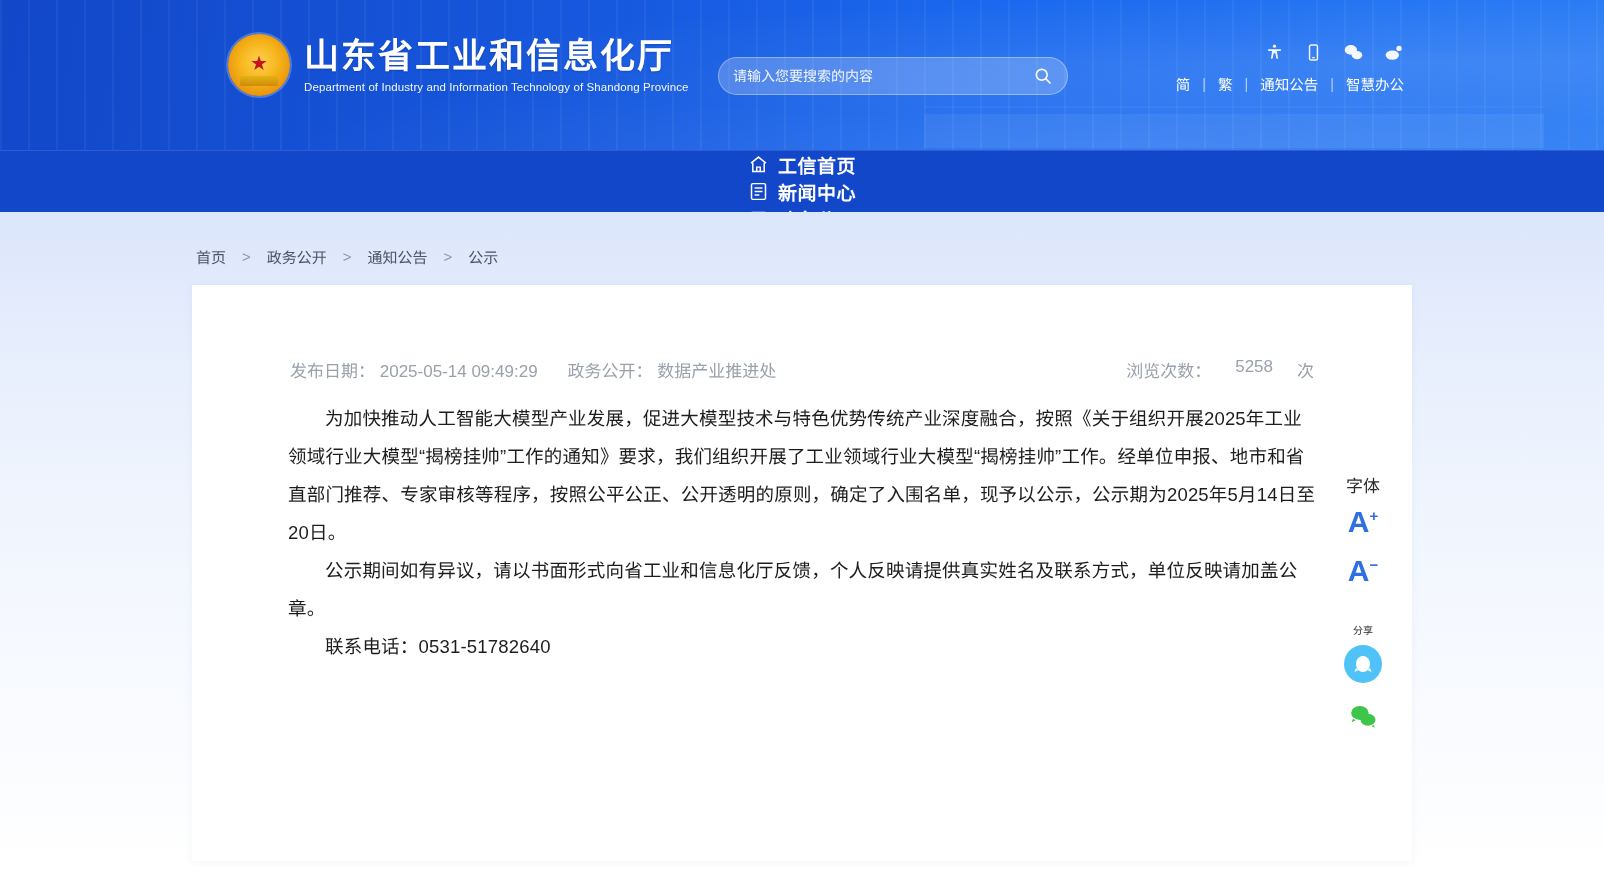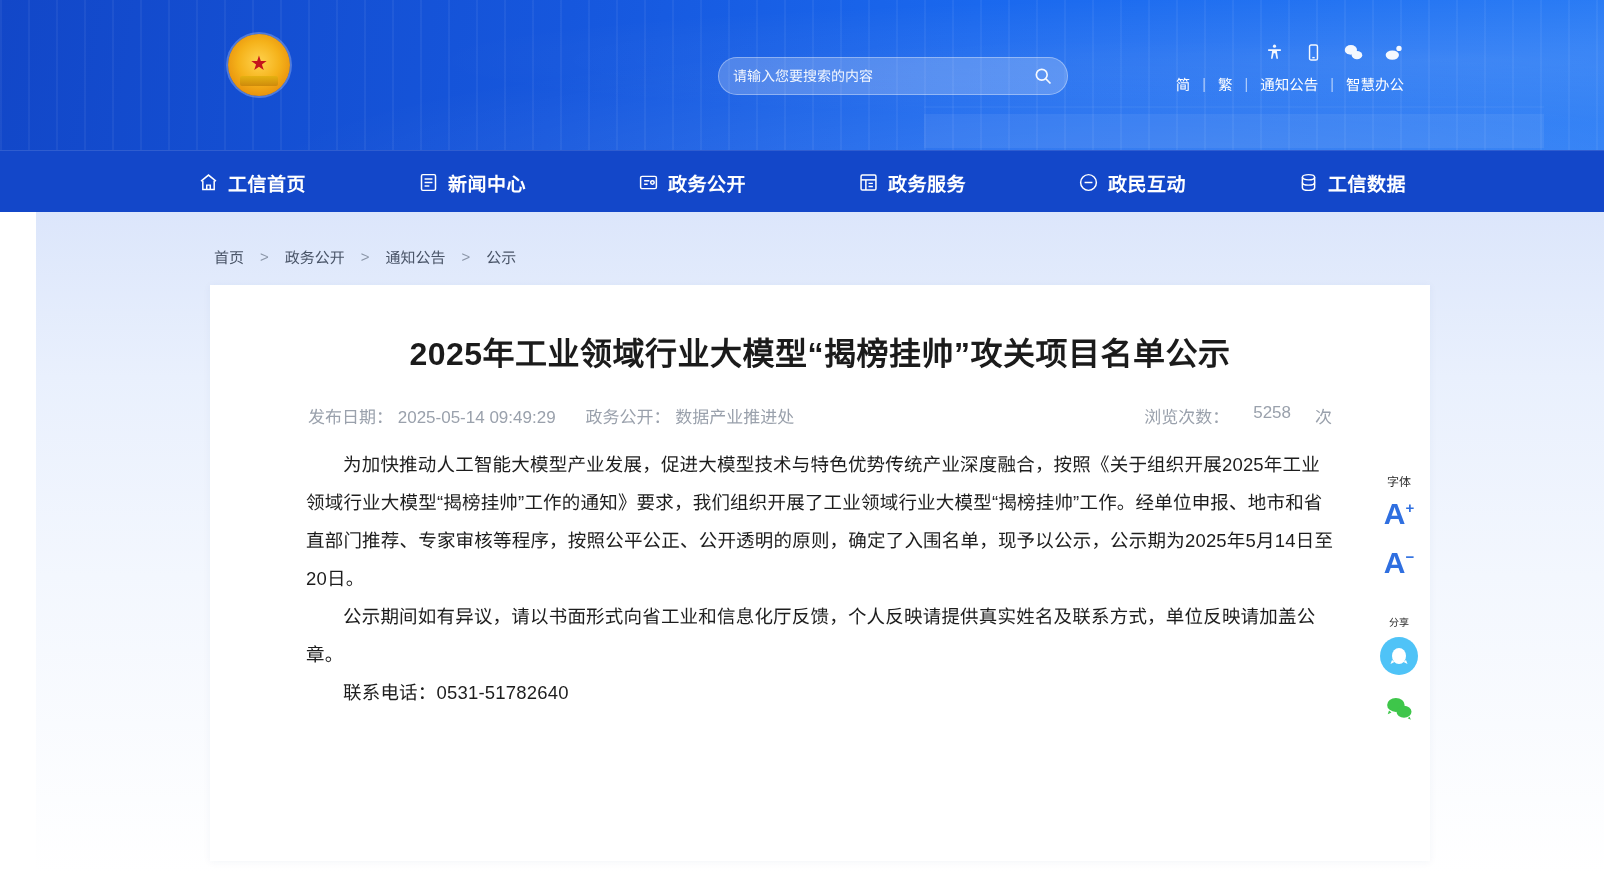--- a/index.html
+++ b/index.html
@@ -152,20 +152,21 @@
     position: relative;
   }
   .nav-inner {
     width: 1220px;
     margin: 0 auto;
     height: 62px;
     display: flex;
     align-items: center;
     justify-content: space-between;
     padding: 0 6px;
+    flex-direction: column;
   }
   .nav-item {
     display: flex;
     align-items: center;
     gap: 9px;
     color: #fff;
     font-size: 19px;
     font-weight: 700;
     letter-spacing: .5px;
     cursor: pointer;
@@ -175,21 +176,20 @@
     display: inline-flex;
     align-items: center;
     justify-content: center;
   }
 
   
   .page-bg {
     position: relative;
     height: 661px;
     background: linear-gradient(180deg, #dce6fb 0%, #e9f0fd 25%, #f3f7fe 55%, #ffffff 100%);
-    margin-left: 36px;
   }
   .crumb {
     width: 1220px;
     margin: 0 auto;
     padding: 34px 4px 18px;
     font-size: 15px;
     color: #4a5568;
     display: flex;
     align-items: center;
     gap: 16px;
@@ -237,21 +237,21 @@
 
   
   .tools {
     position: absolute;
     left: 1318px;
     top: 260px;
     width: 90px;
     text-align: center;
   }
   .tools-label {
-    font-size: 12px;
+    font-size: 17px;
     color: #2a2a2a;
     margin-bottom: 8px;
   }
   .fontbtn {
     font-size: 30px;
     color: #2f6fe0;
     font-weight: 700;
     line-height: 1.15;
     cursor: pointer;
   }
@@ -265,20 +265,24 @@
 </head>
 <body>
 
 <div class="header">
   <div class="header-deco"></div>
   <div class="header-deco2"></div>
   <div class="header-inner">
 
     <div class="brand">
       <div class="emblem"></div>
+      <div class="brand-text">
+        <div class="brand-cn">山东省工业和信息化厅</div>
+        <div class="brand-en">Department of Industry and Information Technology of Shandong Province</div>
+      </div>
     </div>
 
     <div class="search-box">
       <input class="search-input" type="text" placeholder="请输入您要搜索的内容" style="">
       <span class="search-icon">
         <svg viewBox="0 0 24 24" width="20" height="20" fill="none" stroke="#ffffff" stroke-width="2">
           <circle cx="10.5" cy="10.5" r="6.5"></circle>
             <line x1="15.5" y1="15.5" x2="21" y2="21"></line>
         </svg>
       </span>
@@ -404,21 +408,20 @@
     <a href="#">首页</a>
     <span class="sep">&gt;</span>
     <a href="#">政务公开</a>
     <span class="sep">&gt;</span>
     <a href="#">通知公告</a>
     <span class="sep">&gt;</span>
     <a href="#">公示</a>
   </div>
 
   <div class="card">
-    <h1 class="title">2025年工业领域行业大模型“揭榜挂帅”攻关项目名单公示</h1>
 
     <div class="meta">
       <div class="m-left">
         <span>
           <span>发布日期：</span>
           <span class="m-val">2025-05-14 09:49:29</span>
         </span>
         <span>
           <span>政务公开：</span>
           <span class="m-val">数据产业推进处</span>

